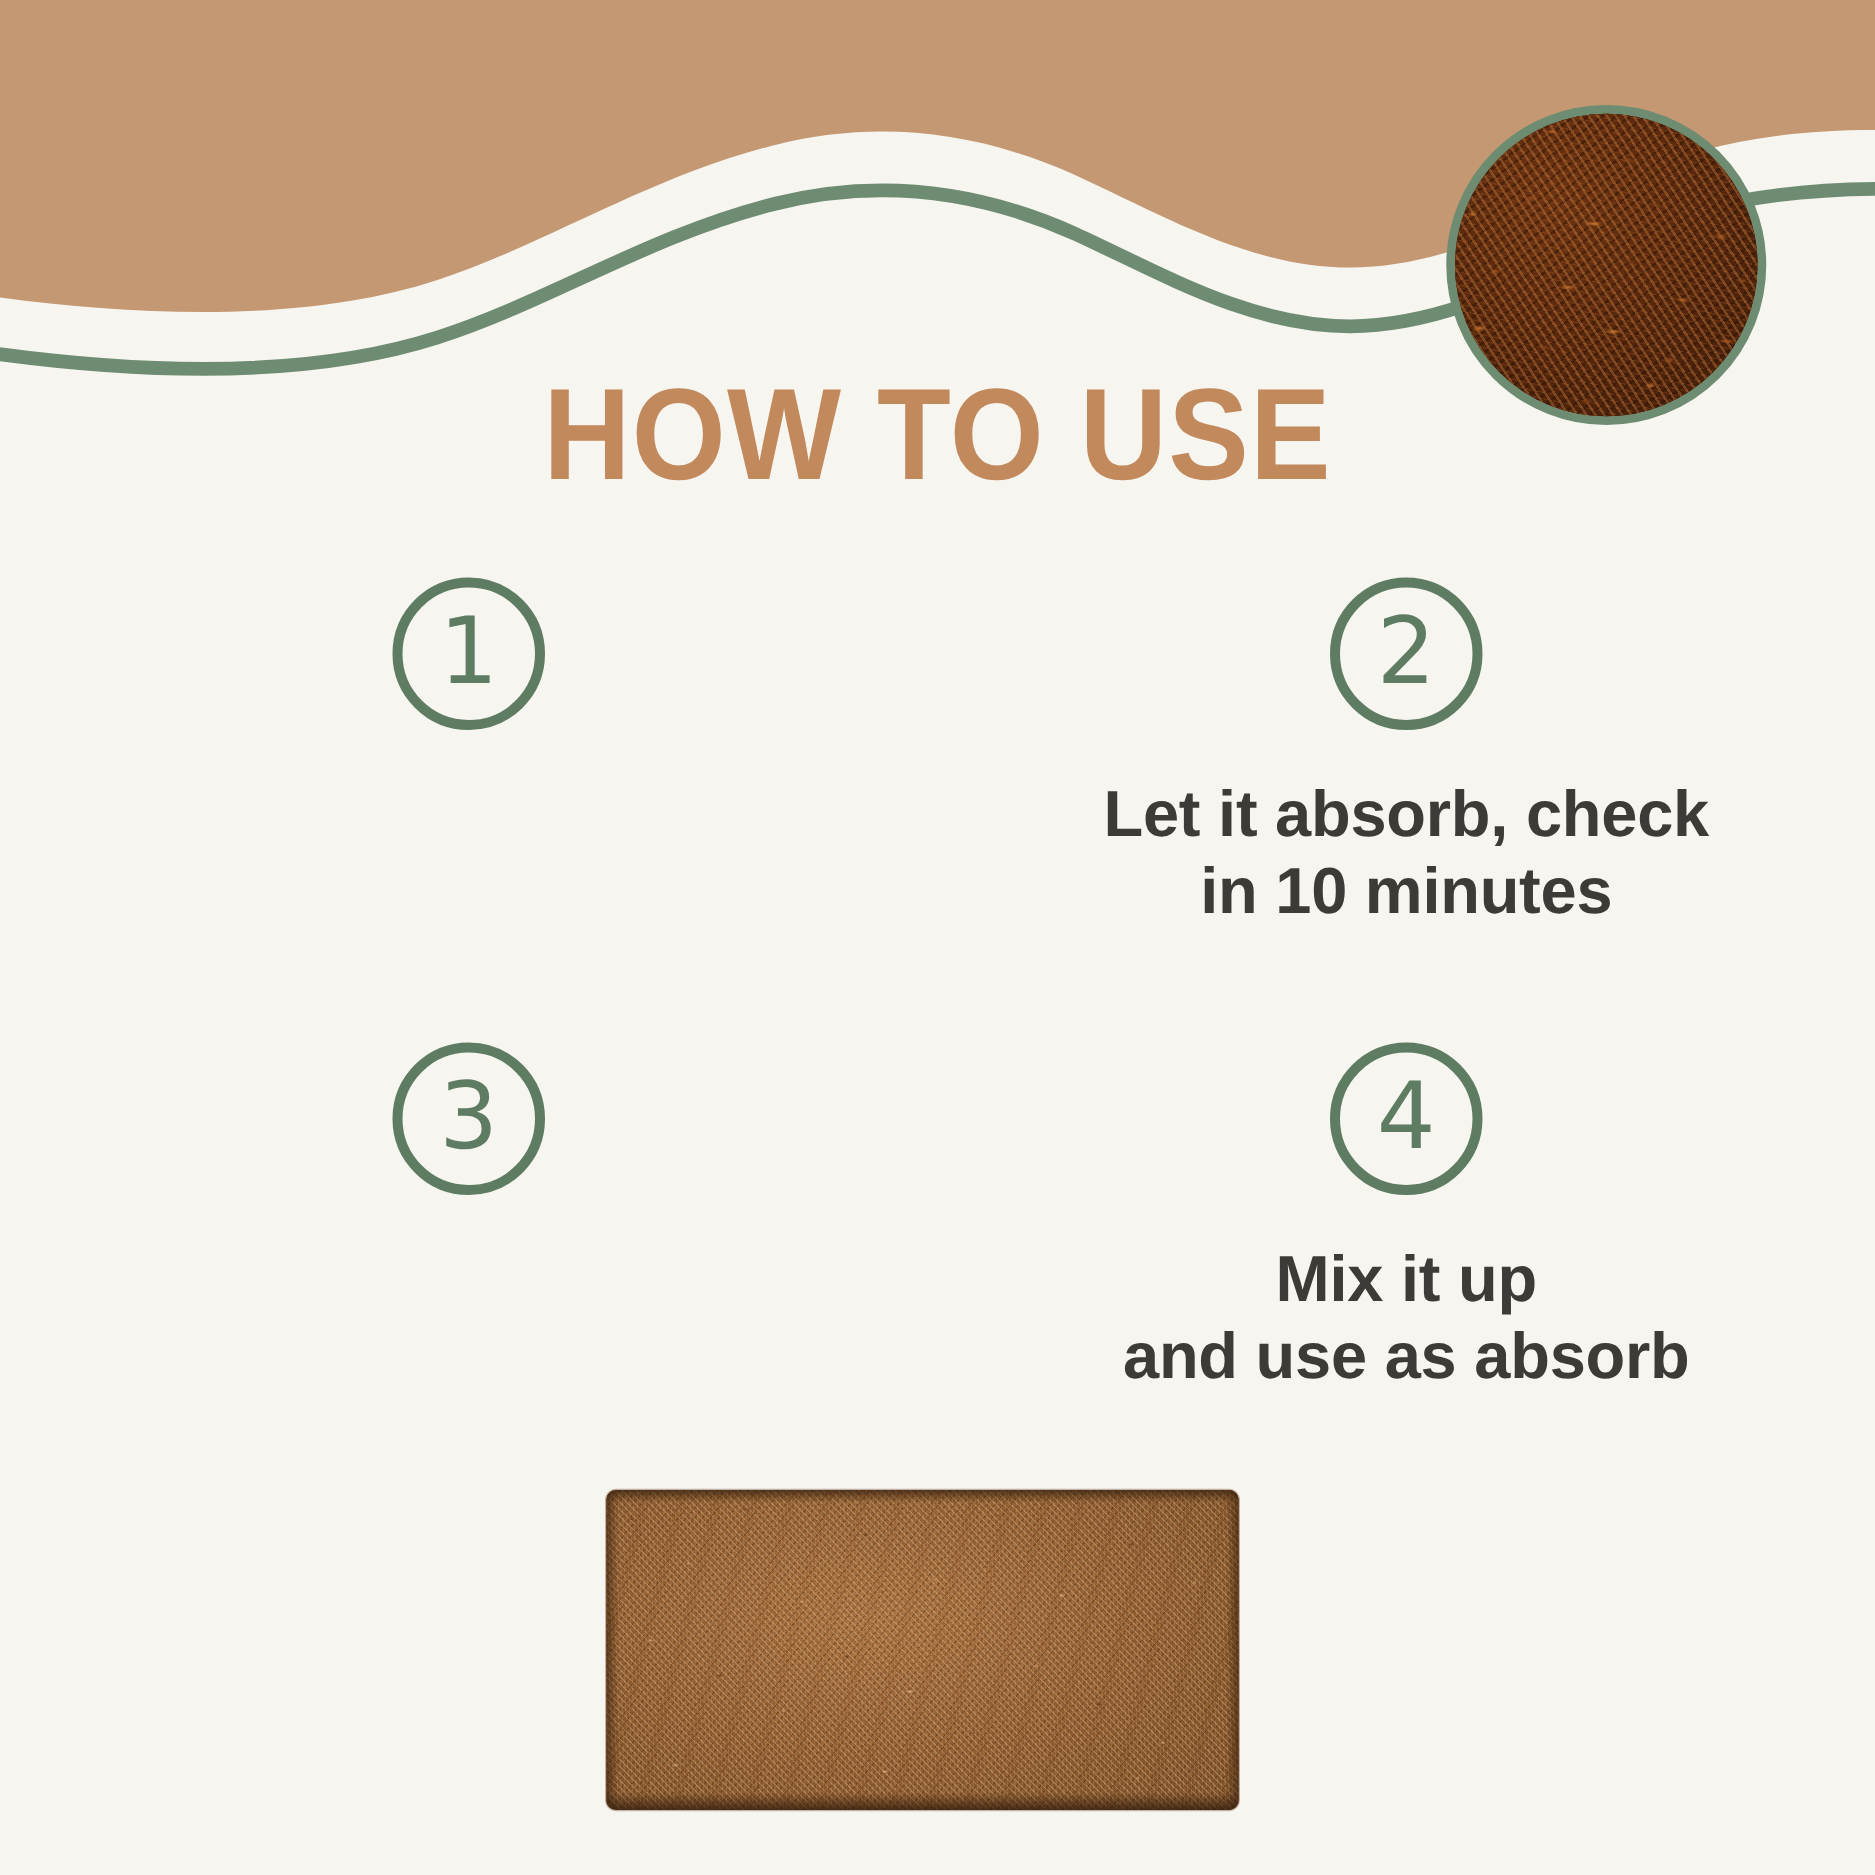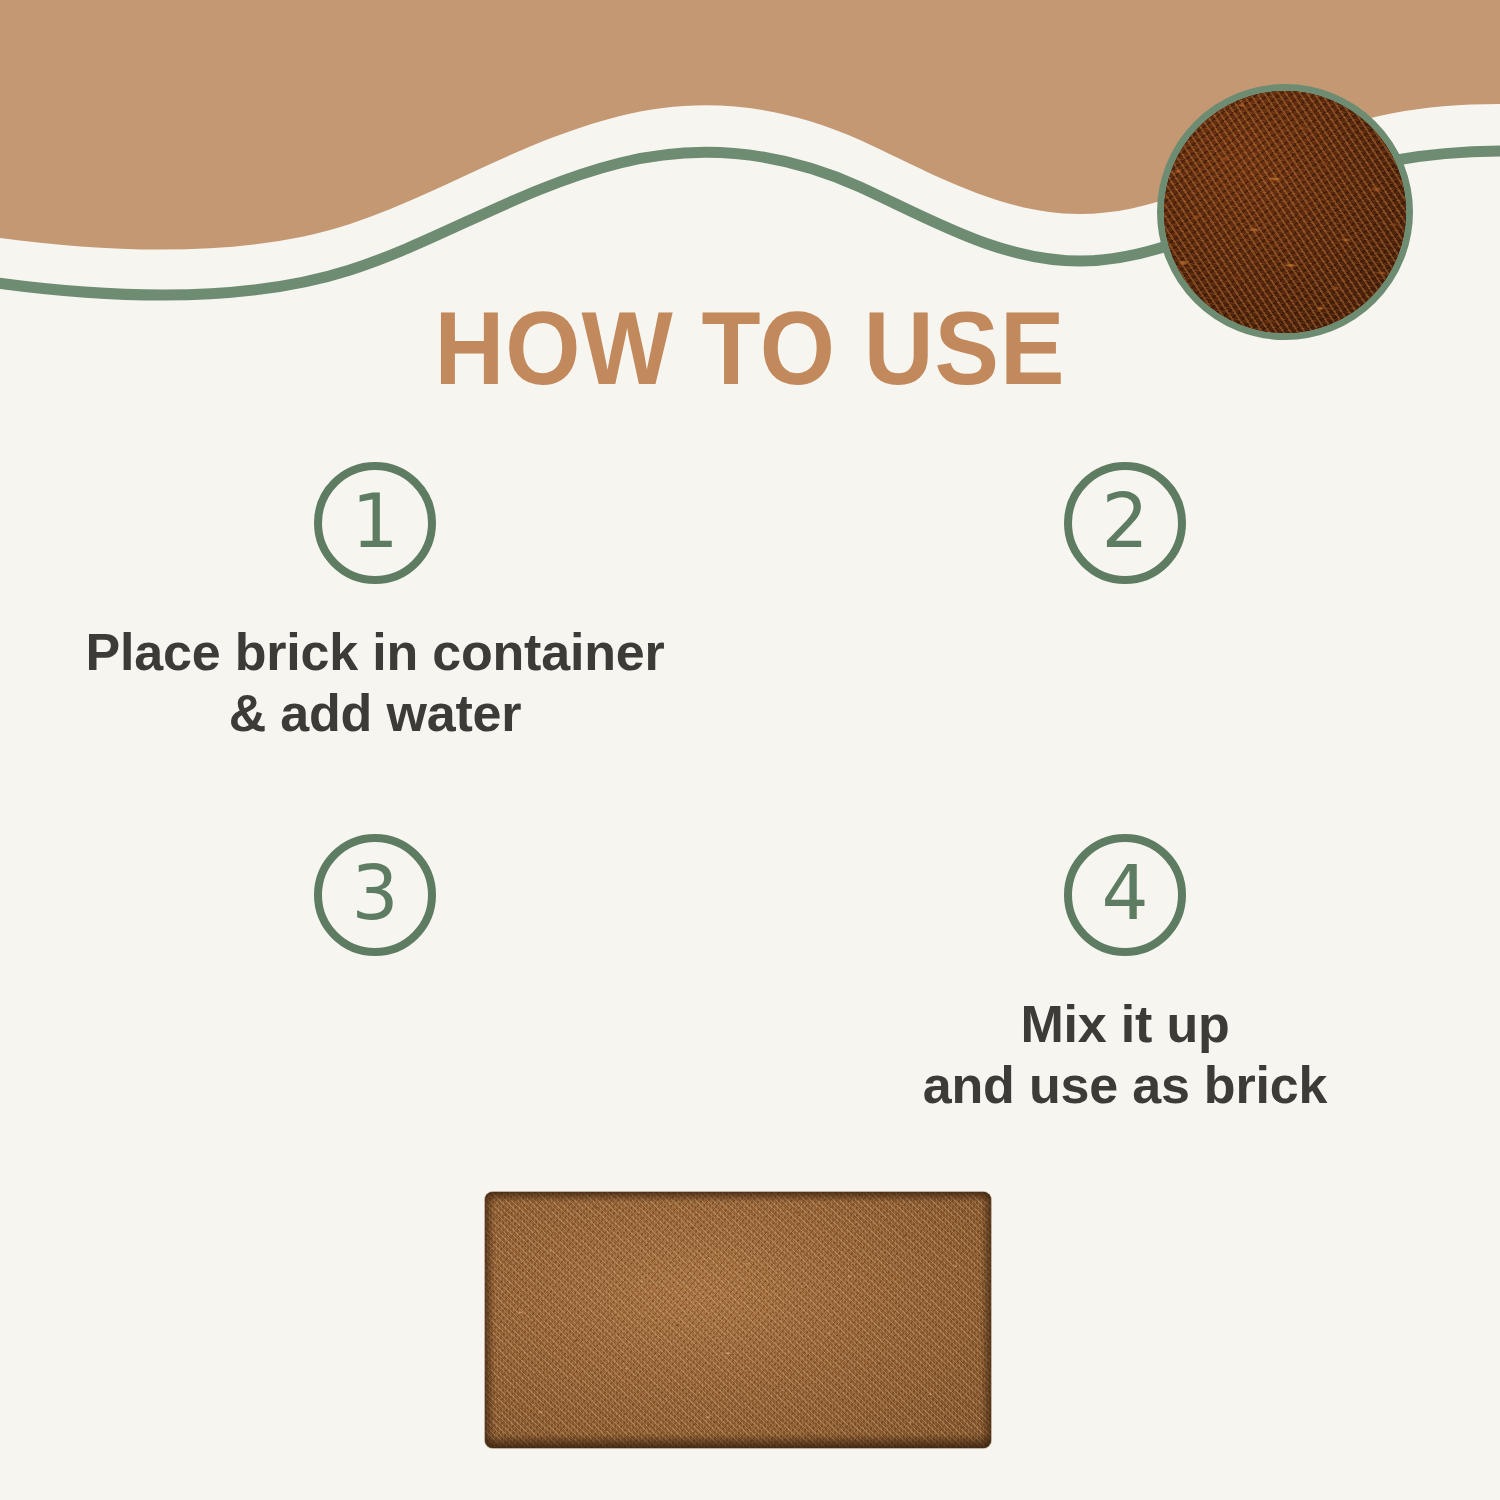--- a/index.html
+++ b/index.html
@@ -240,36 +240,36 @@
   <div id="coir-circle">
     <div class="tex"></div>
   </div>
 
   <div id="title">HOW TO USE</div>
 
   <div id="steps">
 
     <div class="step">
       <div class="step-badge">1</div>
-      <div class="step-caption">Place brick in container
-&amp; add water</div>
     </div>
 
     <div class="step">
       <div class="step-badge">2</div>
+      <div class="step-caption">Let it absorb, check
+in 10 minutes</div>
     </div>
 
     <div class="step">
       <div class="step-badge">3</div>
     </div>
 
     <div class="step">
       <div class="step-badge">4</div>
       <div class="step-caption">Mix it up
-and use as brick</div>
+and use as absorb</div>
     </div>
 
   </div>
 
   <div id="brick">
     <div class="tex"></div>
     <div class="edge-top"></div>
     <div class="edge-bottom"></div>
     <div class="edge-left"></div>
     <div class="edge-right"></div>

